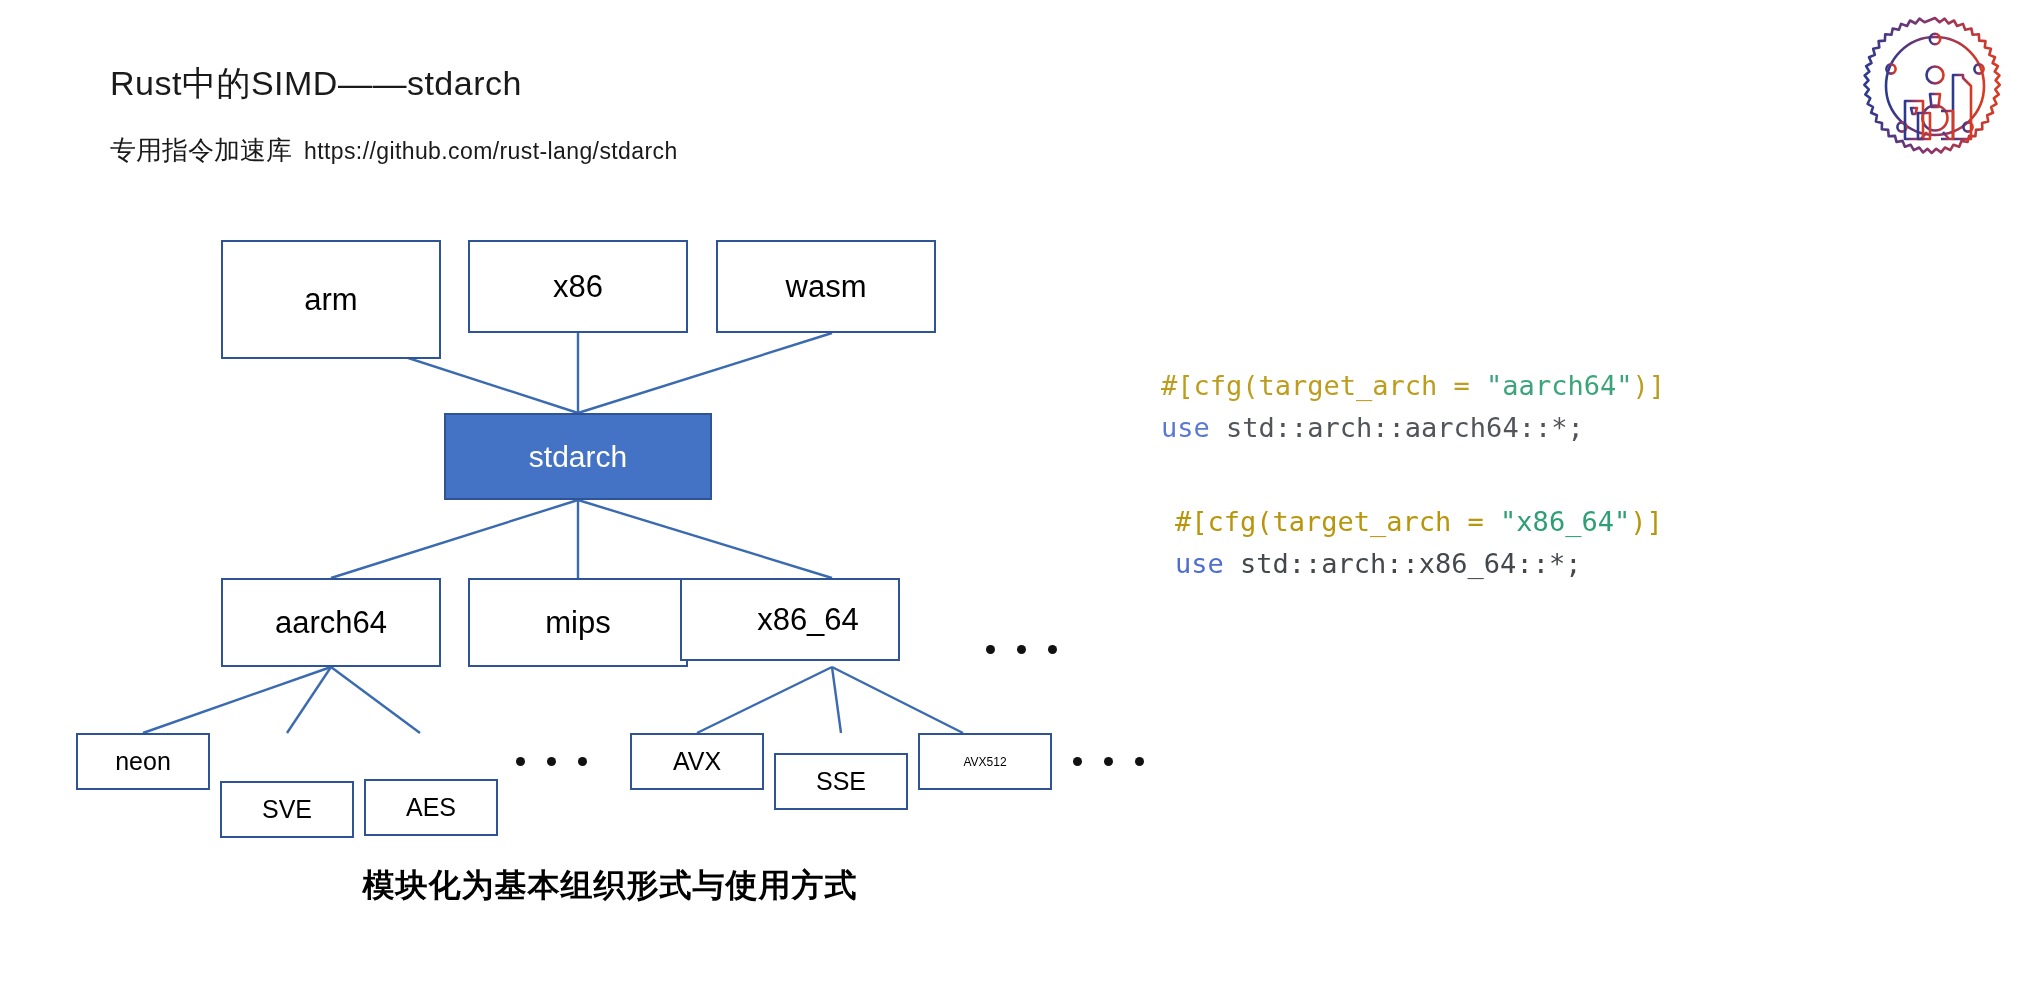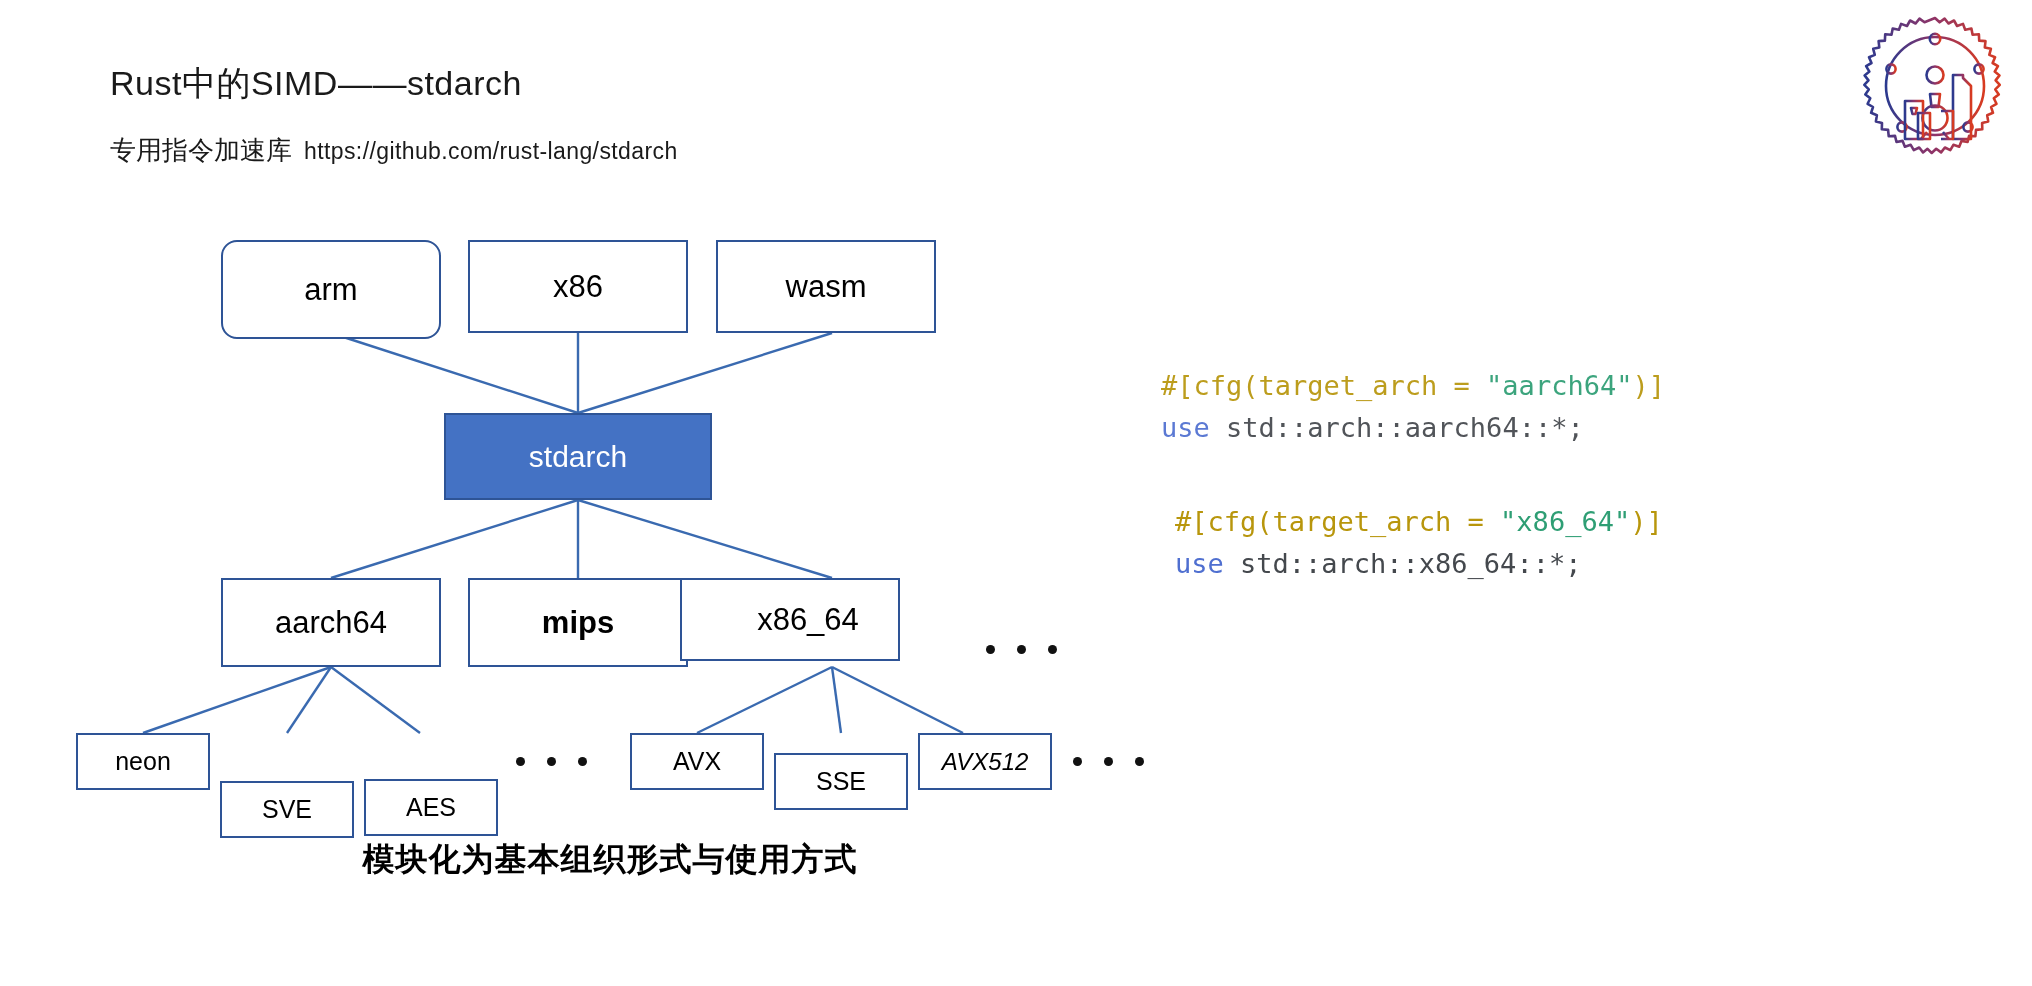--- a/index.html
+++ b/index.html
@@ -80,21 +80,21 @@
     display: flex;
     align-items: center;
     justify-content: center;
     color: #000000;
     text-align: center;
     line-height: 1;
   }
   .node.lvl1 { font-size: 31px; }
   .node.lvl2 { font-size: 31px; }
   .node.lvl3 { font-size: 25px; }
-  .node.small { font-size: 24px; font-style: italic; }
+  .node.small { font-size: 12px; }
   .node.root {
     background: #4472c4;
     border: 2px solid #2e5496;
     color: #ffffff;
     font-size: 30px;
   }
   .ellipsis {
     position: absolute;
     display: flex;
     align-items: center;
@@ -128,21 +128,21 @@
   }
   .tok-attr   { color: #b8960c; }
   .tok-str    { color: #2e9e74; }
   .tok-kw     { color: #4f6fd0; }
   .tok-plain  { color: #44484d; }
 
   
   #caption {
     position: absolute;
     left: 0;
-    top: 838px;
+    top: 864px;
     width: 1740px;
     text-align: center;
     font-size: 32px;
     font-weight: bold;
     color: #000000;
     letter-spacing: 1px;
   }
   #caption-inner {
     display: inline-block;
     transform: translateX(-260px);
@@ -225,28 +225,28 @@
       <line x1="331" y1="667" x2="143" y2="733"></line>
       <line x1="331" y1="667" x2="287" y2="733"></line>
       <line x1="331" y1="667" x2="420" y2="733"></line>
 
       <line x1="832" y1="667" x2="697" y2="733"></line>
       <line x1="832" y1="667" x2="841" y2="733"></line>
       <line x1="832" y1="667" x2="963" y2="733"></line>
     </g>
   </svg>
 
-  <div class="node lvl1" style="left:221px; top:240px; width:220px; height:99px;border-radius:16px;">arm</div>
+  <div class="node lvl1" style="left:221px; top:240px; width:220px; height:119px;">arm</div>
   <div class="node lvl1" style="left:468px; top:240px; width:220px; height:93px;">x86</div>
   <div class="node lvl1" style="left:716px; top:240px; width:220px; height:93px;">wasm</div>
 
   <div class="node root" style="left:444px; top:413px; width:268px; height:87px;">stdarch</div>
 
   <div class="node lvl2" style="left:221px; top:578px; width:220px; height:89px;">aarch64</div>
-  <div class="node lvl2" style="left:468px; top:578px; width:220px; height:89px;font-weight:bold;">mips</div>
+  <div class="node lvl2" style="left:468px; top:578px; width:220px; height:89px;">mips</div>
   <div class="node lvl2" style="left:680px; top:578px; width:220px; height:83px;padding-left:36px;">x86_64</div>
 
   <div class="ellipsis" style="left:986px; top:645px;">
     <i></i>
       <i></i>
       <i></i>
   </div>
 
   <div class="node lvl3" style="left:76px; top:733px; width:134px; height:57px;">neon</div>
   <div class="node lvl3" style="left:220px; top:733px; width:134px; height:57px;margin-top:48px;">SVE</div>

